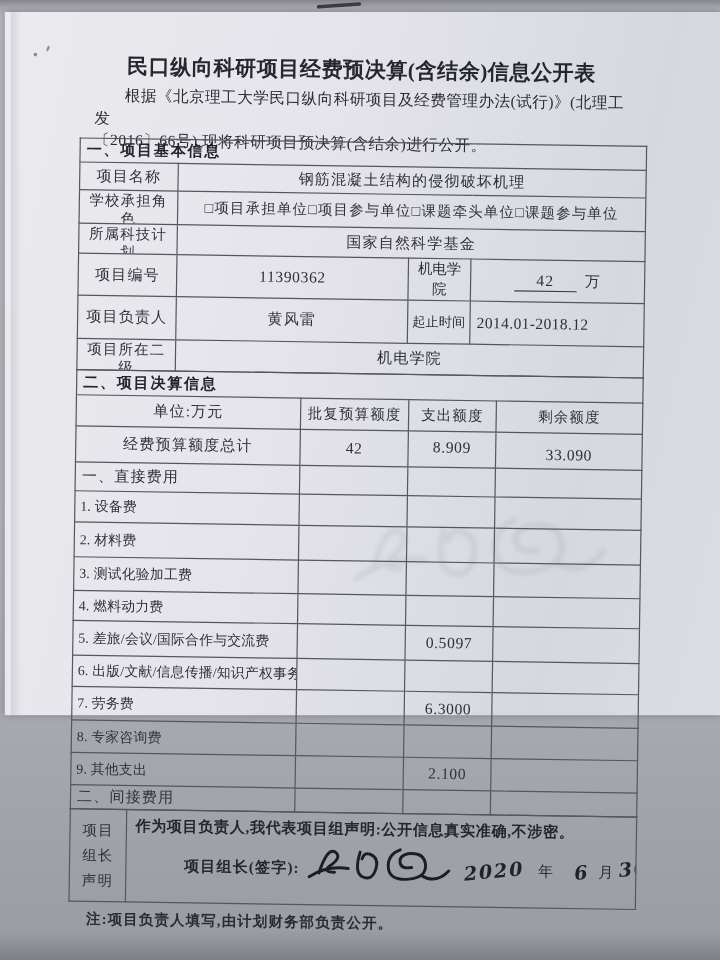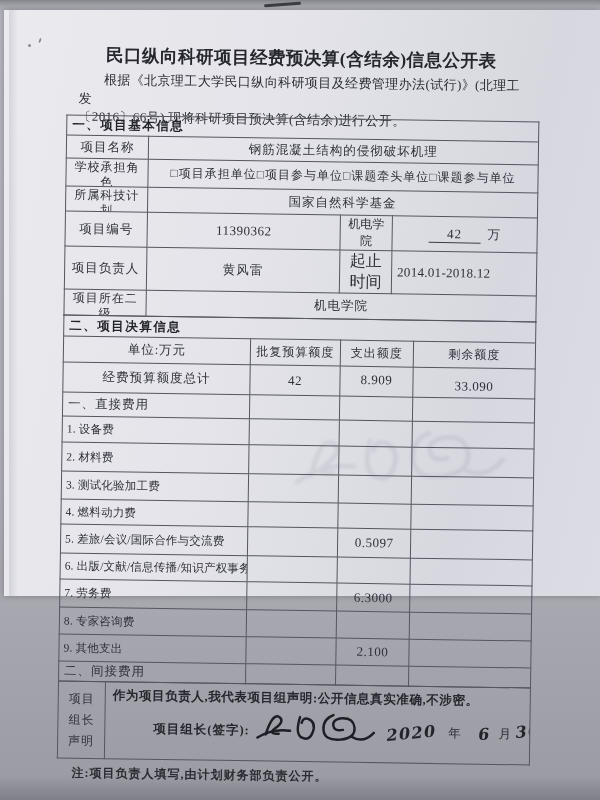--- a/index.html
+++ b/index.html
@@ -135,21 +135,21 @@
           <td style="height:26px;">项目编号</td>
           <td class="num">11390362</td>
           <td style="font-size:12px;letter-spacing:0;">机电学院</td>
           <td>
             <span class="u42">42</span><span class="wan">万</span>
           </td>
         </tr>
         <tr>
           <td style="height:35px;">项目负责人</td>
           <td>黄风雷</td>
-          <td style="font-size:16px;letter-spacing:0;">起止时间</td>
+          <td style="font-size:11px;letter-spacing:0;">起止时间</td>
           <td class="num left" style="letter-spacing:.3px;">2014.01-2018.12</td>
         </tr>
         <tr>
           <td style="height:25px;">
             <div class="clip2" style="height:24px;">
               <span>项目所在二级</span>
 
             </div>
           </td>
           <td colspan="3">机电学院</td>

